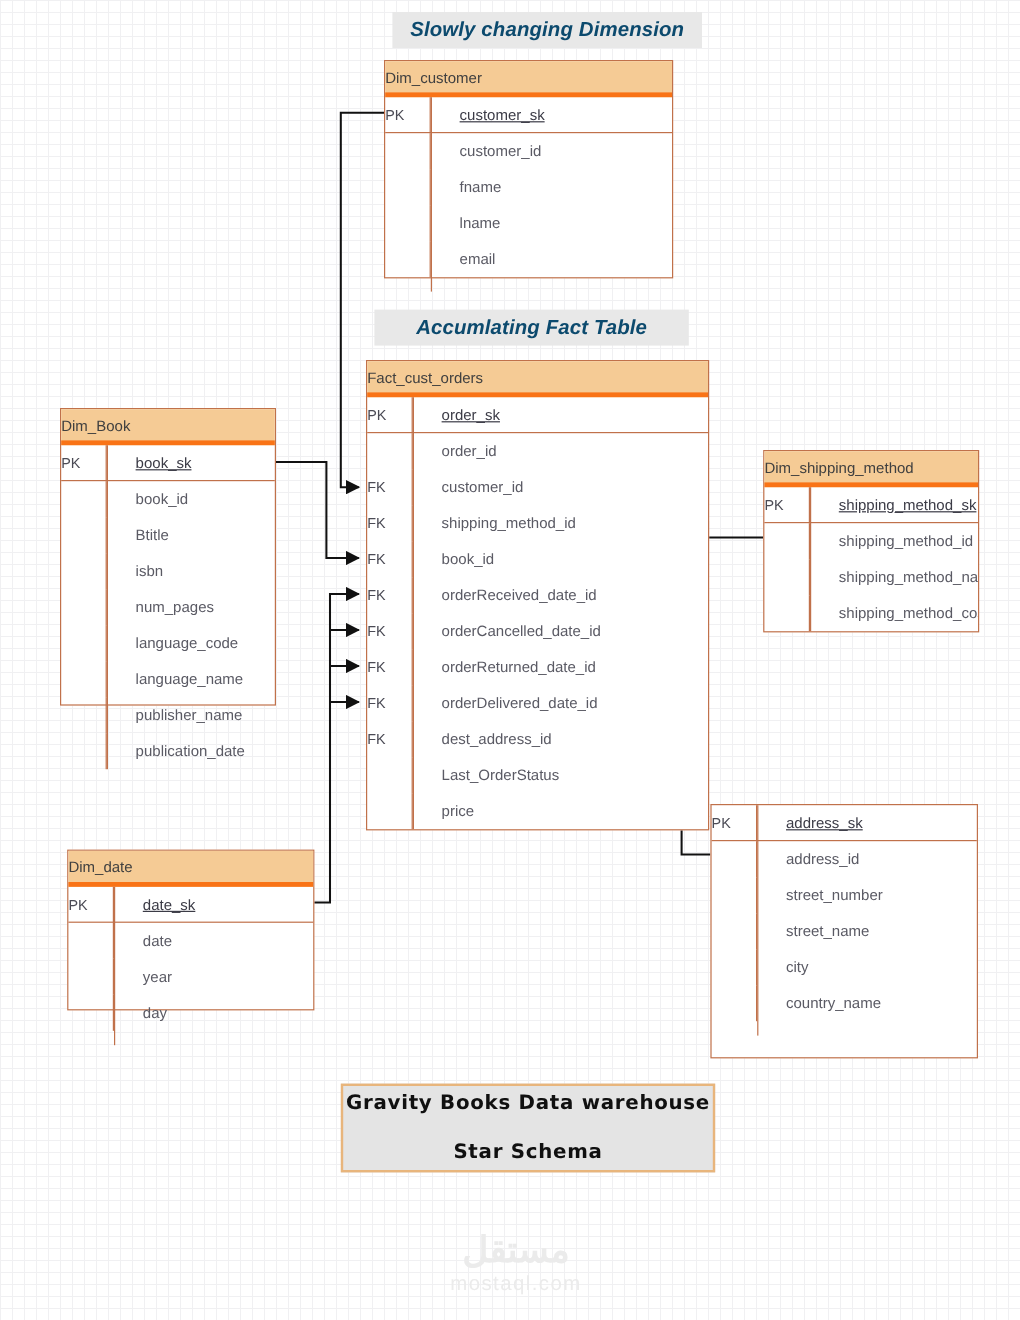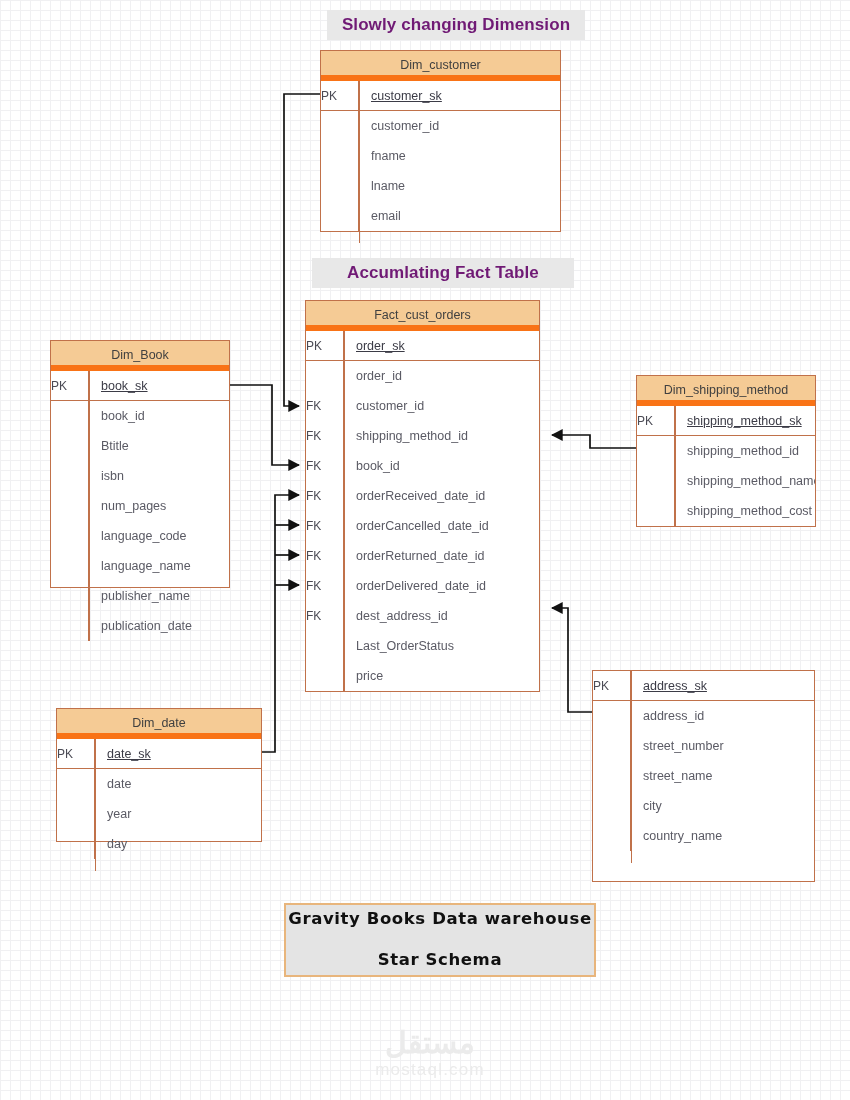--- a/index.html
+++ b/index.html
@@ -37,42 +37,43 @@
     top: 0;
     width: 850px;
     height: 1100px;
     pointer-events: none;
   }
 
   
   .section-label {
     position: absolute;
     background: #e8e8e8;
-    color: #701a75;
+    color: #0c4a6e;
     font-weight: bold;
     display: flex;
     align-items: center;
     justify-content: center;
     letter-spacing: 0.1px;
     box-sizing: border-box;
+    font-style: italic;
   }
 
   
   .entity {
     position: absolute;
     box-sizing: border-box;
     border: 1px solid #c0714a;
     background: #ffffff;
   }
   .entity-header {
     background: #f5cb95;
-    border-bottom: 6px solid #f97316;
+    border-bottom: 4px solid #f97316;
     color: #404040;
     font-size: 12.5px;
-    text-align: center;
+    text-align: left;
     line-height: 29px;
     height: 30px;
     box-sizing: border-box;
     white-space: nowrap;
     overflow: hidden;
   }
   .entity-rows {
     position: relative;
   }
   .row {
@@ -92,21 +93,21 @@
     box-sizing: border-box;
     border-right: 1px solid #c0714a;
     height: 30px;
     line-height: 30px;
   }
   .row .key.empty {
     color: transparent;
   }
   .row .field {
     flex: 1;
-    padding-left: 12px;
+    padding-left: 24px;
     font-size: 12.5px;
     color: #5a5a64;
     box-sizing: border-box;
     white-space: nowrap;
     overflow: hidden;
   }
   .row.pk-row .field {
     text-decoration: underline;
     color: #3b3b46;
   }
@@ -221,21 +222,21 @@
         <div class="field">lname</div>
       </div>
       <div class="row">
         <div class="key empty"></div>
         <div class="field">email</div>
       </div>
       <div class="tail"></div>
     </div>
   </div>
 
-  <div class="entity" style="left:305px; top:300px; width:235px; height:392px;">
+  <div class="entity" style="left:305px; top:300px; width:286px; height:392px;">
     <div class="entity-header">Fact_cust_orders</div>
     <div class="entity-rows">
       <div class="row pk-row">
         <div class="key">PK</div>
         <div class="field">order_sk</div>
       </div>
       <div class="row">
         <div class="key empty"></div>
         <div class="field">order_id</div>
       </div>

